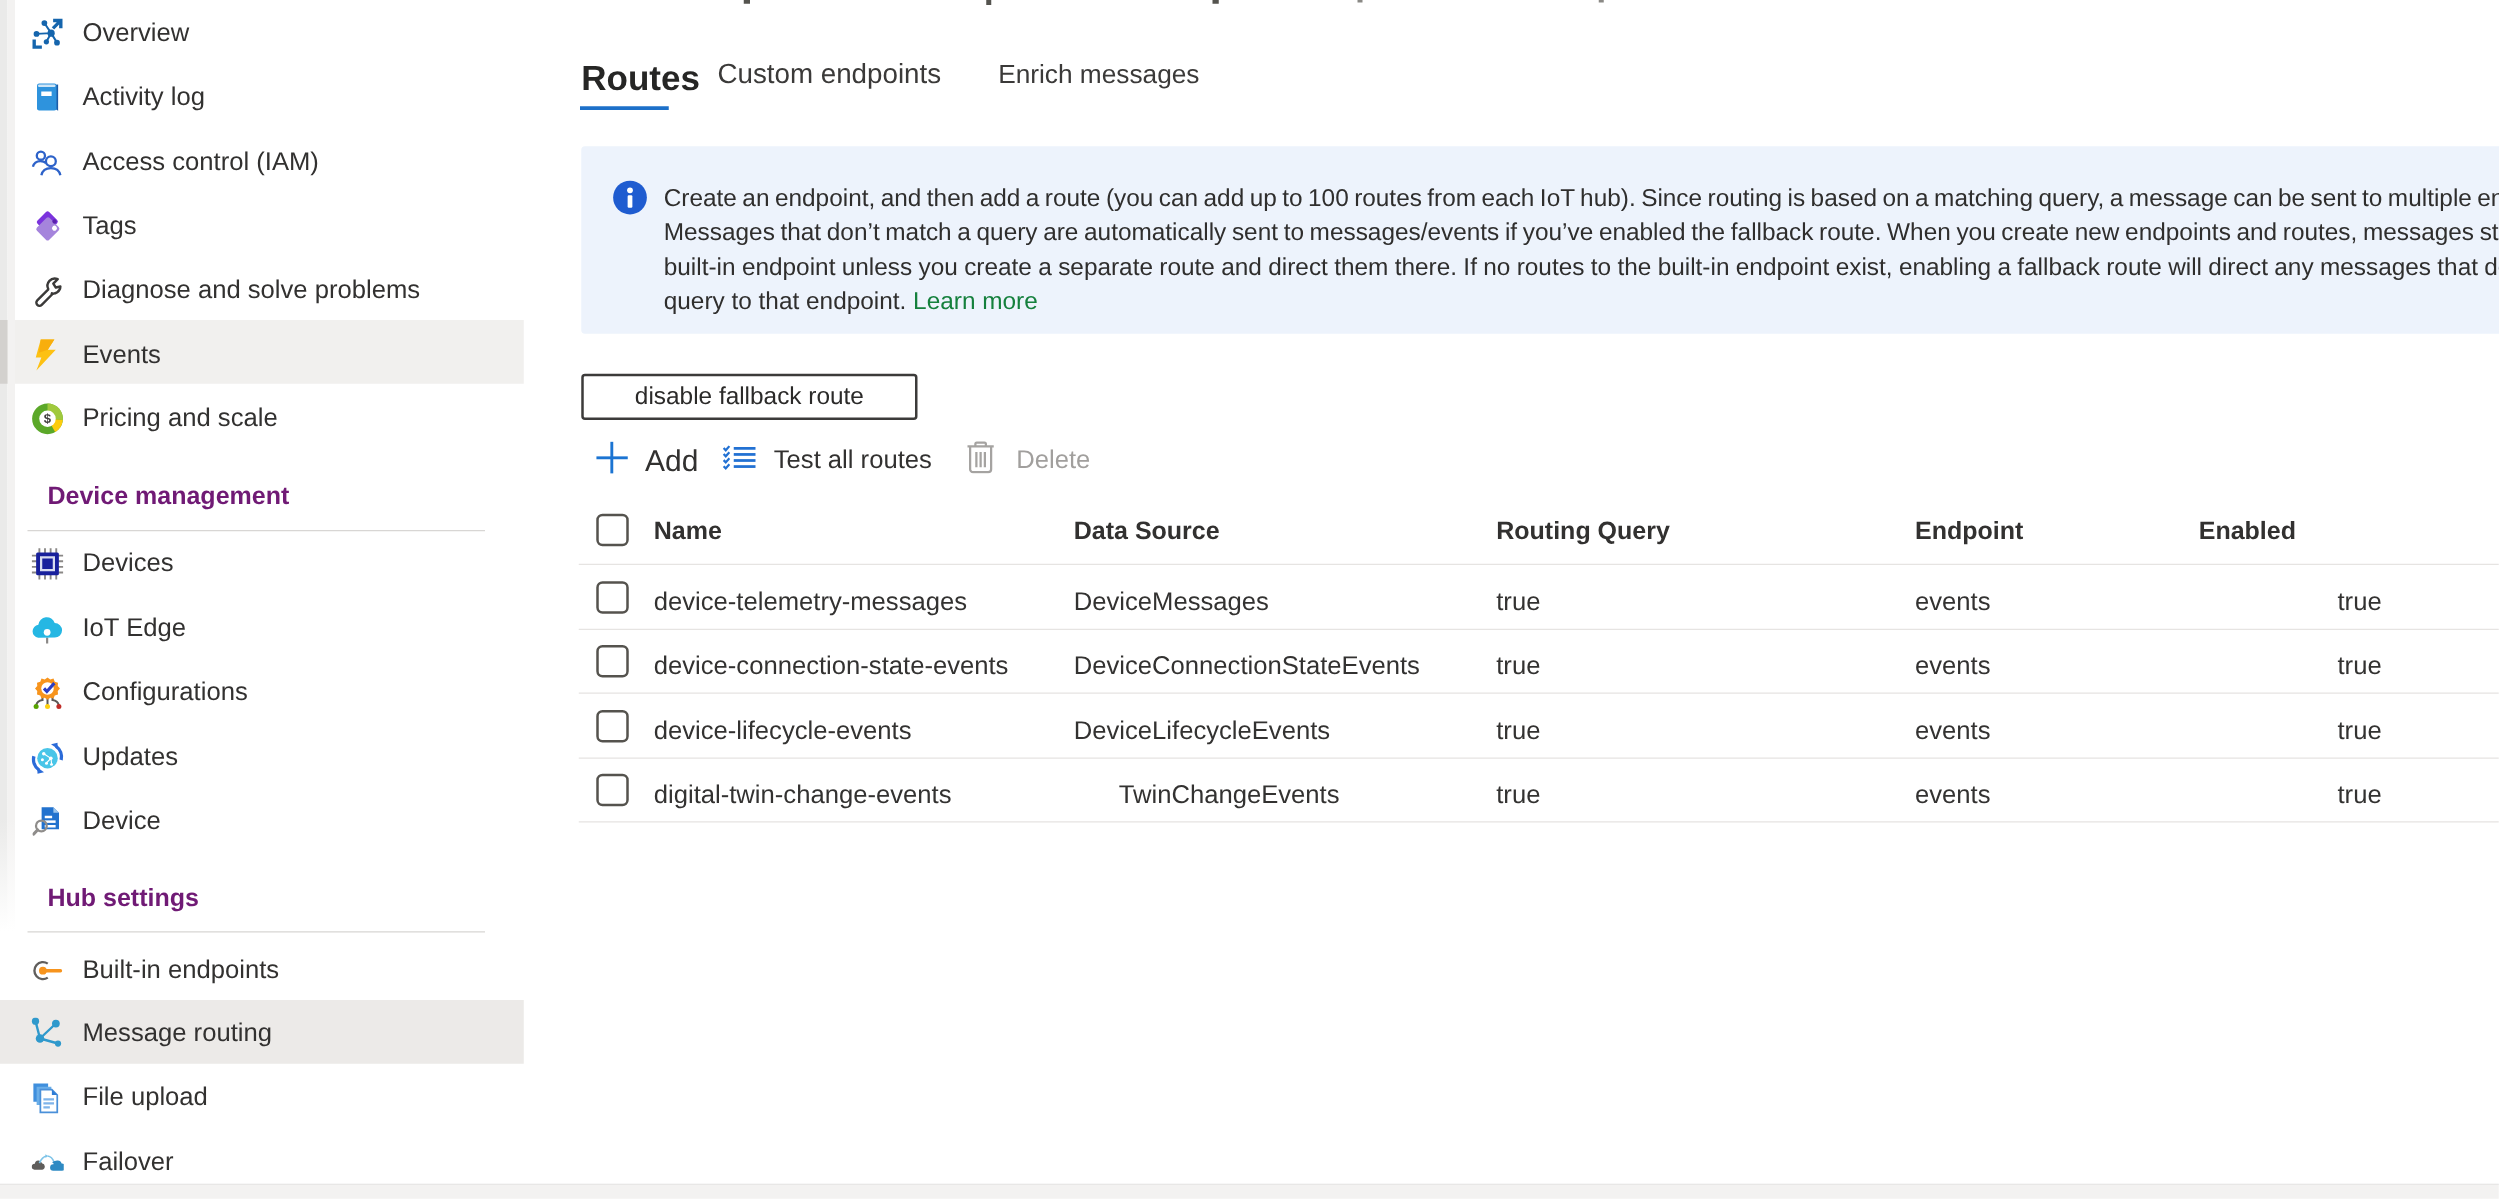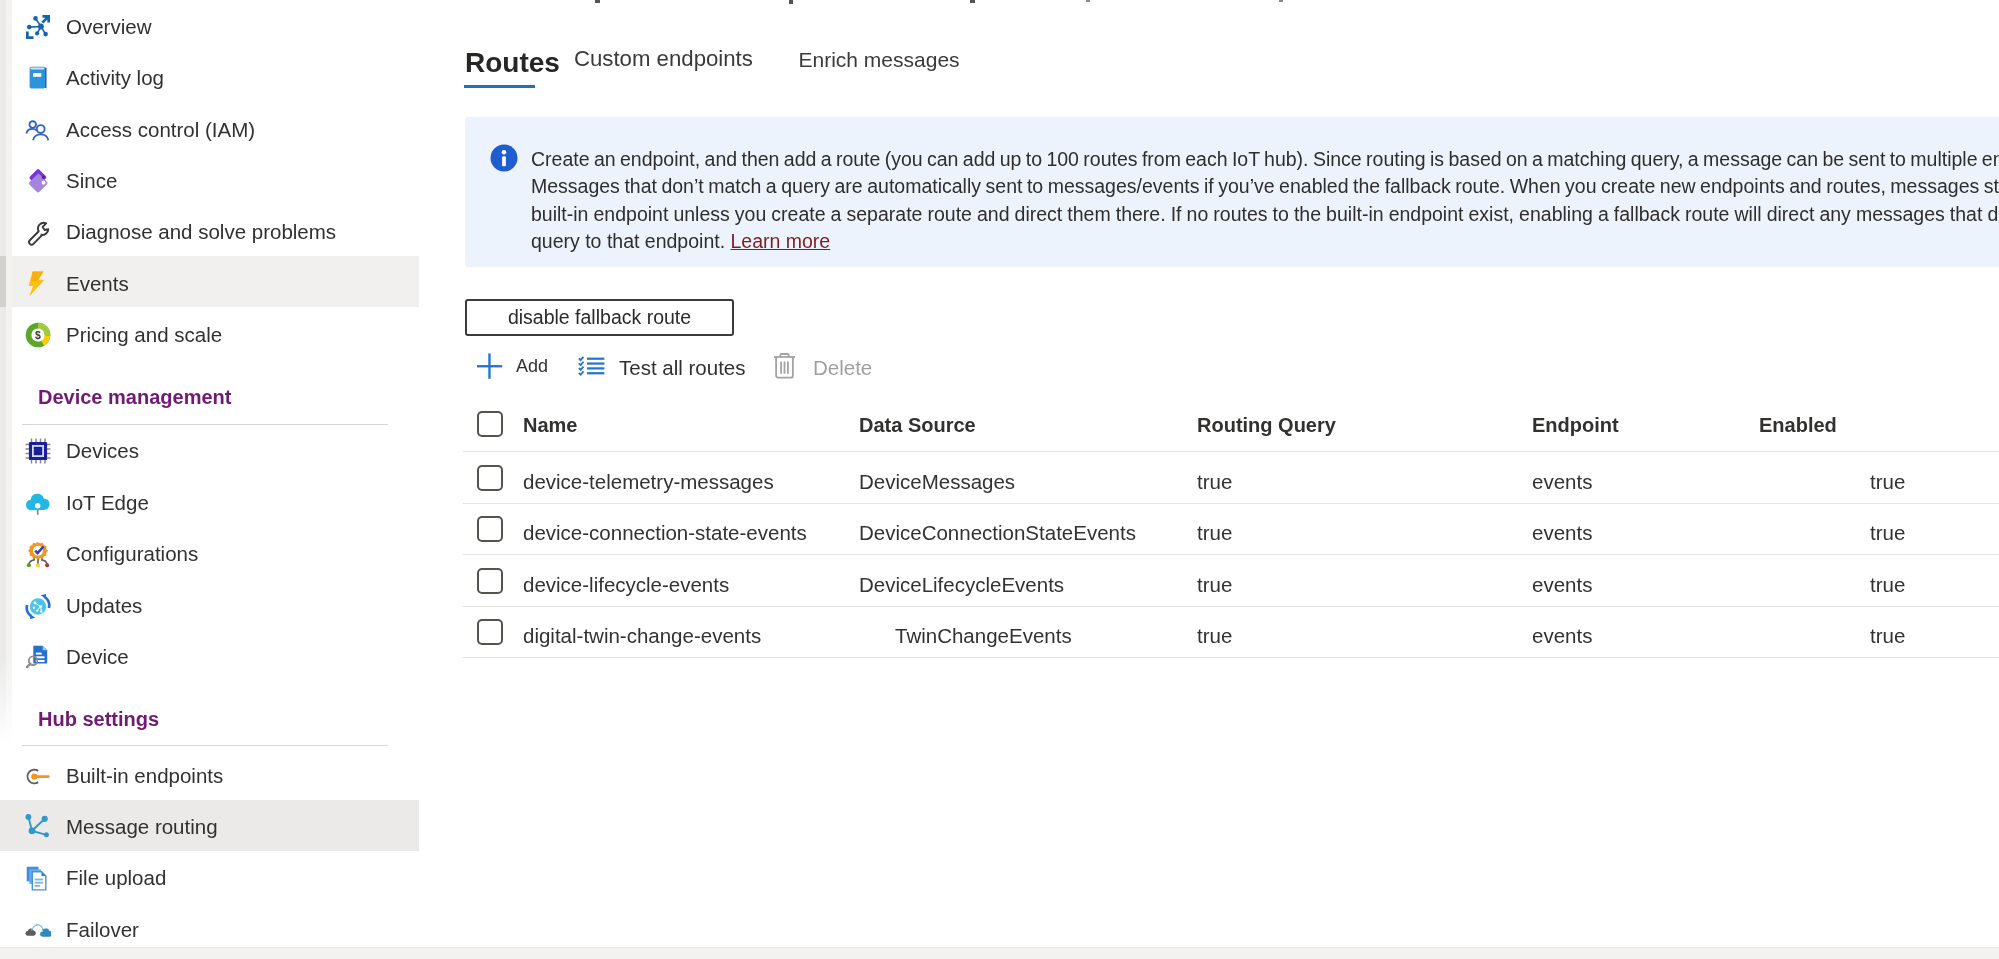--- a/index.html
+++ b/index.html
@@ -71,21 +71,21 @@
     <span class="ic" id="i-tags">
       <svg width="26" height="27" viewBox="0 0 26 27">
         <g transform="rotate(45 13 13.5)">
           <rect x="3.8" y="4.2" width="12.6" height="13.2" rx="1.8" fill="#7b33dd"></rect>
           <rect x="7.4" y="7.3" width="13.9" height="14.4" rx="1.9" fill="#a584dc"></rect>
           <circle cx="17.7" cy="10.3" r="2" fill="#fff"></circle>
           <circle cx="13.9" cy="6.5" r="1.7" fill="#5b21ad"></circle>
         </g>
       </svg>
     </span>
-    <span class="tx">Since</span>
+    <span class="tx">Tags</span>
   </div>
 <div class="item" style="top:209px;">
     <span class="ic" id="i-diag">
       <svg width="27" height="27" viewBox="0 0 27 27">
         <g fill="none" stroke="#3b3a39" stroke-width="2">
           <path d="M14.6 12L5 21.6a2.6 2.6 0 0 0 3.7 3.7l9.6-9.6"></path>
           <path d="M14.3 12.4a6 6 0 0 1 7.7-8.4l-3.7 3.7 2.1 3.2 3.8-0.8a6 6 0 0 1-8 5.5" stroke-linejoin="round"></path>
         </g>
       </svg>
     </span>
@@ -258,30 +258,30 @@
 <div class="abs" style="left:465px;top:117px;width:1578px;height:150px;background:#edf3fc;border-radius:3px;"></div>
 <svg class="abs" style="left:490px;top:144px;" width="28" height="28" viewBox="0 0 28 28">
   <circle cx="14" cy="14" r="13.5" fill="#1f5cd0"></circle>
   <circle cx="14" cy="8.2" r="2.3" fill="#fff"></circle>
   <rect x="12.1" y="12.2" width="3.8" height="10" rx="1" fill="#fff"></rect>
 </svg>
 <div class="abs" style="left:531px;top:146px;font-size:19.5px;line-height:27.4px;color:#2f2e2d;white-space:nowrap;">
   <div style="word-spacing:-1.05px;">Create an endpoint, and then add a route (you can add up to 100 routes from each IoT hub). Since routing is based on a matching query, a message can be sent to multiple endpoints.</div>
   <div style="word-spacing:-0.9px;">Messages that don’t match a query are automatically sent to messages/events if you’ve enabled the fallback route. When you create new endpoints and routes, messages stop flowing to the</div>
   <div style="word-spacing:-0.35px;">built-in endpoint unless you create a separate route and direct them there. If no routes to the built-in endpoint exist, enabling a fallback route will direct any messages that don’t match a</div>
-  <div>query to that endpoint. <span style="color:#7f1d1d;text-decoration:underline;">Learn more</span></div>
+  <div>query to that endpoint. <span style="color:#15803d;">Learn more</span></div>
 </div>
 
 <div class="abs" style="left:465px;top:299px;width:269px;height:37px;border:2px solid #3c3b3a;border-radius:3px;display:flex;align-items:center;justify-content:center;font-size:19.5px;font-weight:normal;color:#2b2a29;">disable fallback route</div>
 
 <svg class="abs" style="left:477px;top:353px;" width="26" height="26" viewBox="0 0 26 26">
   <rect x="11.3" y="0.4" width="2.3" height="25.4" fill="#1b74d2"></rect>
   <rect x="0" y="12.1" width="25.2" height="2.3" fill="#1b74d2"></rect>
 </svg>
-<div class="abs" style="left:516px;top:356px;font-size:18px;color:#323130;">Add</div>
+<div class="abs" style="left:516px;top:356px;font-size:24px;color:#323130;">Add</div>
 <svg class="abs" style="left:578px;top:354.5px;" width="27" height="22" viewBox="0 0 27 22">
   <g fill="#2271d3">
     <rect x="9" y="2.6" width="17.4" height="2.2"></rect>
     <rect x="9" y="7.45" width="17.4" height="2.2"></rect>
     <rect x="9" y="12.3" width="17.4" height="2.2"></rect>
     <rect x="9" y="17.15" width="17.4" height="2.2"></rect>
   </g>
   <g stroke="#2271d3" stroke-width="1.8" fill="none">
     <path d="M0.9 3.4l1.7 1.8 2.9-3.3"></path>
     <path d="M0.9 8.25l1.7 1.8 2.9-3.3"></path>

